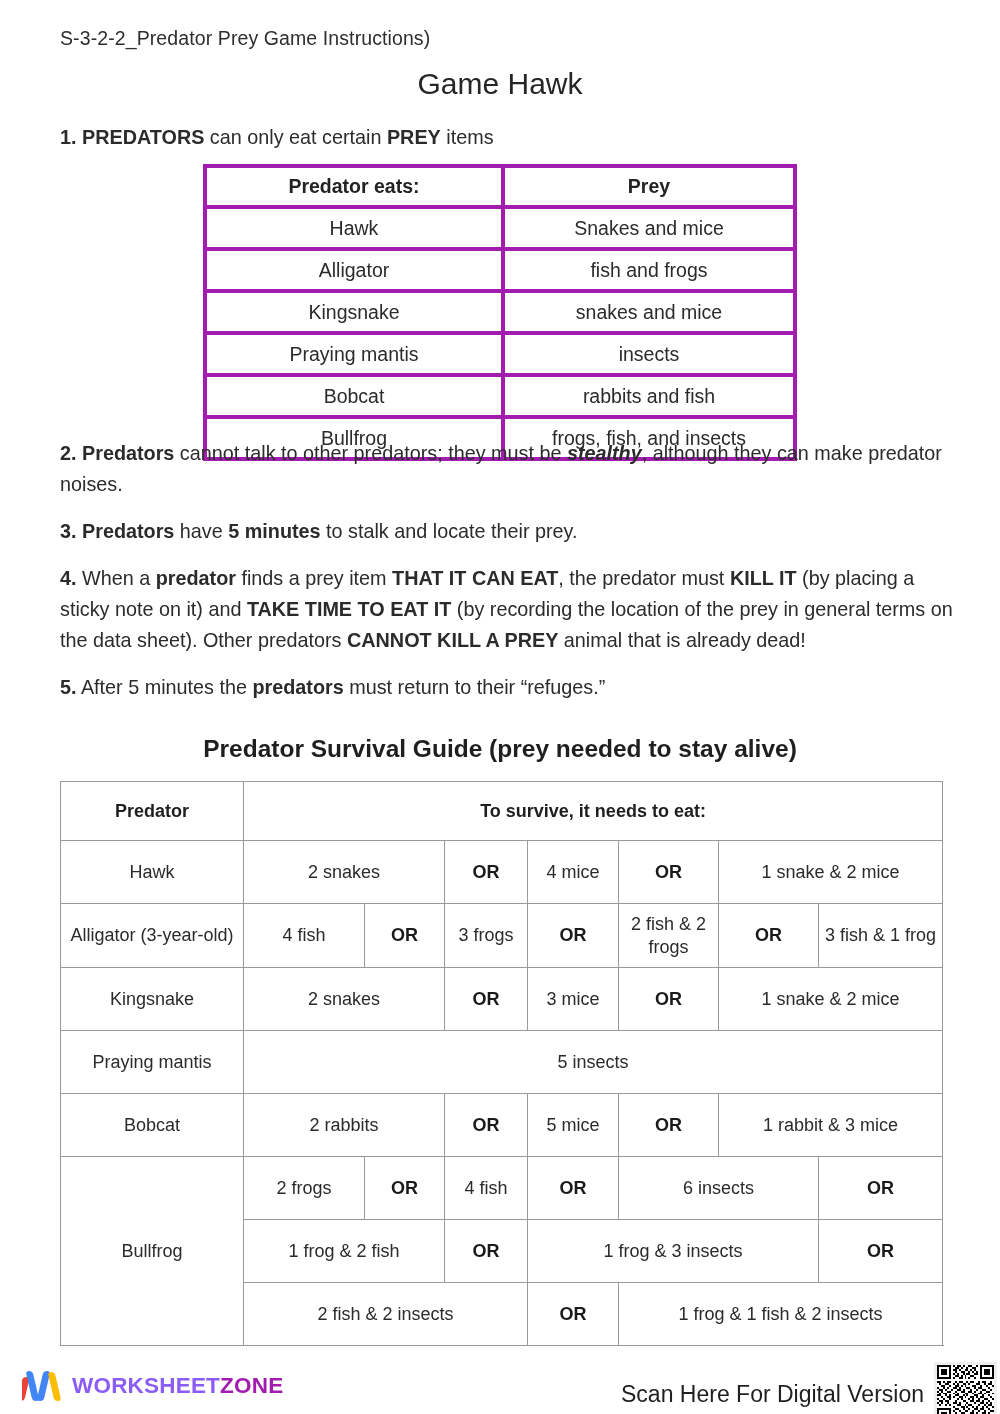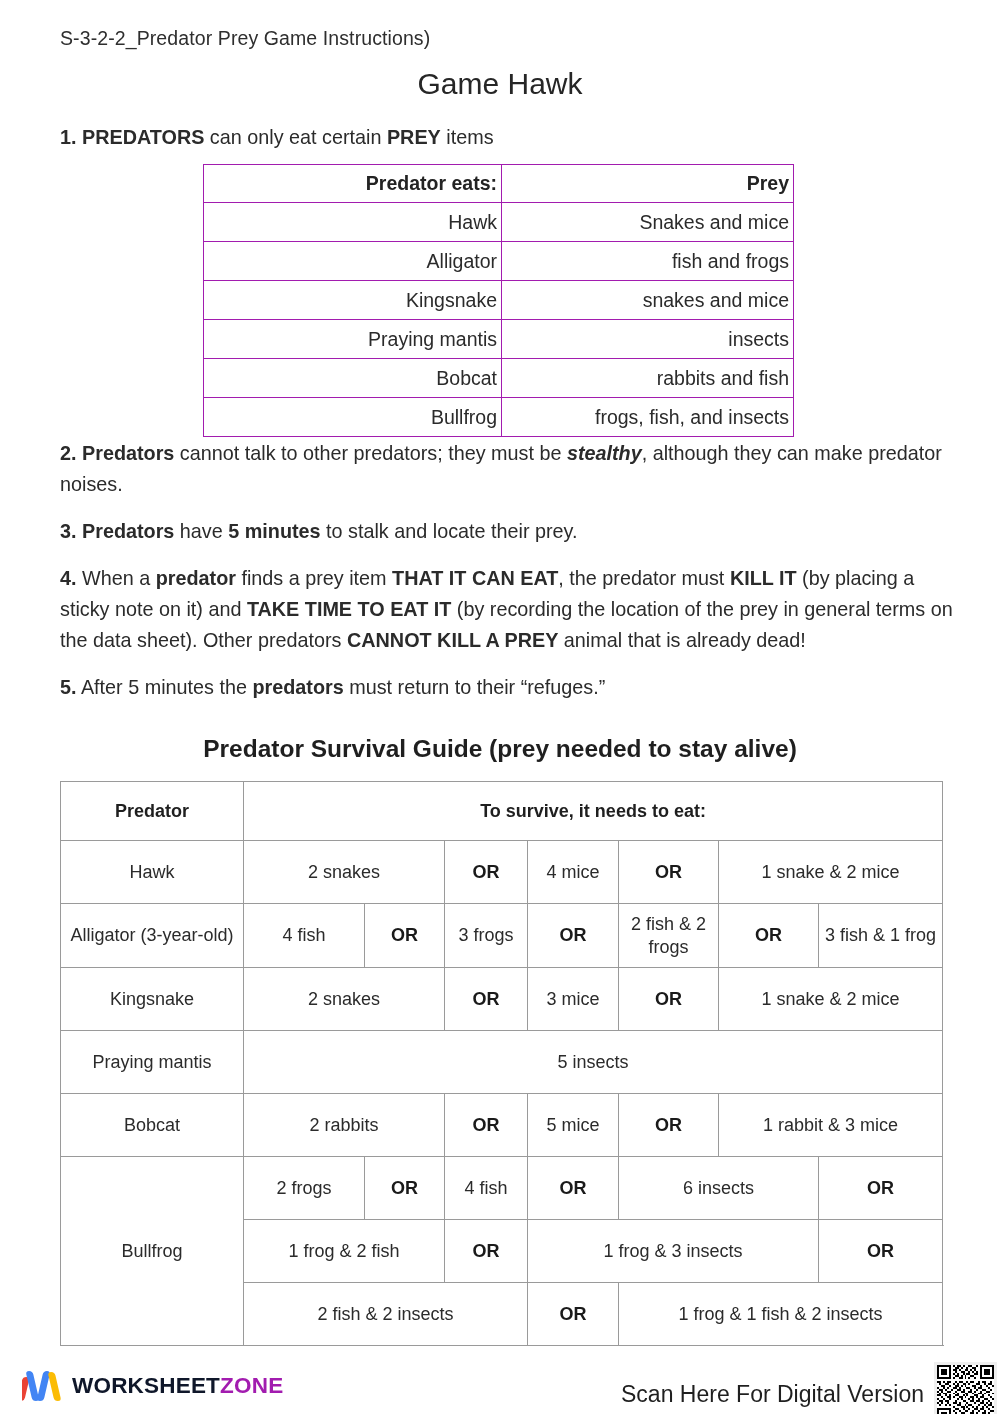--- a/index.html
+++ b/index.html
@@ -79,23 +79,23 @@
     left: 203px;
     top: 164px;
     width: 590px;
   }
   table.t1 {
     border-collapse: collapse;
     width: 590px;
     table-layout: fixed;
   }
   table.t1 td, table.t1 th {
-    border: 1px solid #a21caf;
+    border: 4px solid #a21caf;
     height: 38px;
-    text-align: right;
+    text-align: center;
     vertical-align: middle;
     font-size: 19.5px;
     font-weight: 400;
     color: #2b2b2b;
     padding: 0 4px;
   }
   table.t1 th {
     font-weight: 700;
     color: #232323;
     height: 37px;
@@ -187,21 +187,21 @@
   .lm3 { left: 18px;  height: 30px; background: #4285f4; transform: skewX(-13deg); }
   .lm5 { left: 29px;  height: 29px; background: #fbbc05; transform: skewX(13deg); }
 
   .logo-text {
     font-size: 22.5px;
     font-weight: 700;
     letter-spacing: 0.2px;
     line-height: 1;
     white-space: nowrap;
   }
-  .logo-text .w1 { color: #0f172a; text-align: right; }
+  .logo-text .w1 { color: #8b5cf6; text-align: right; }
   .logo-text .w2 { color: #a21caf; }
 
   .scan-text {
     position: absolute;
     right: 76px;
     top: 21px;
     font-size: 23px;
     color: #1f1f1f;
     white-space: nowrap;
   }

